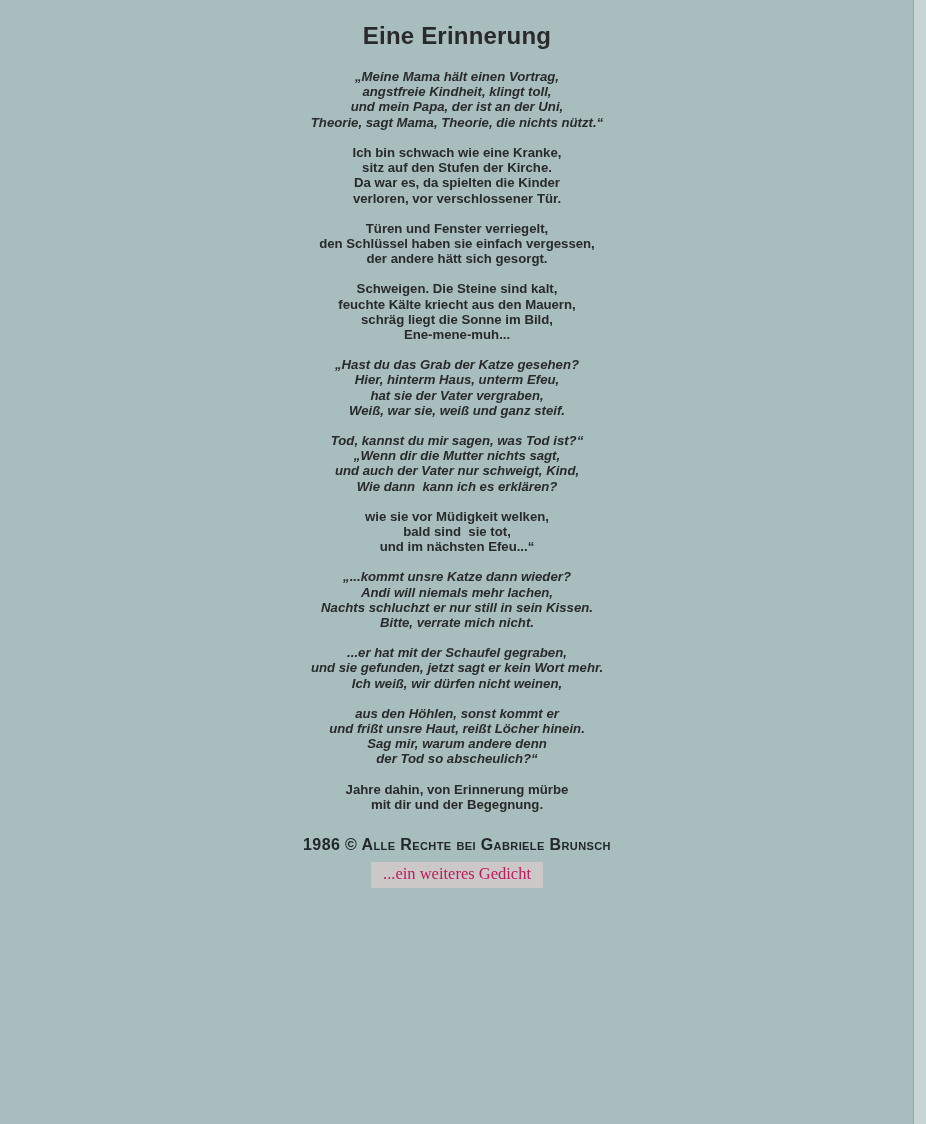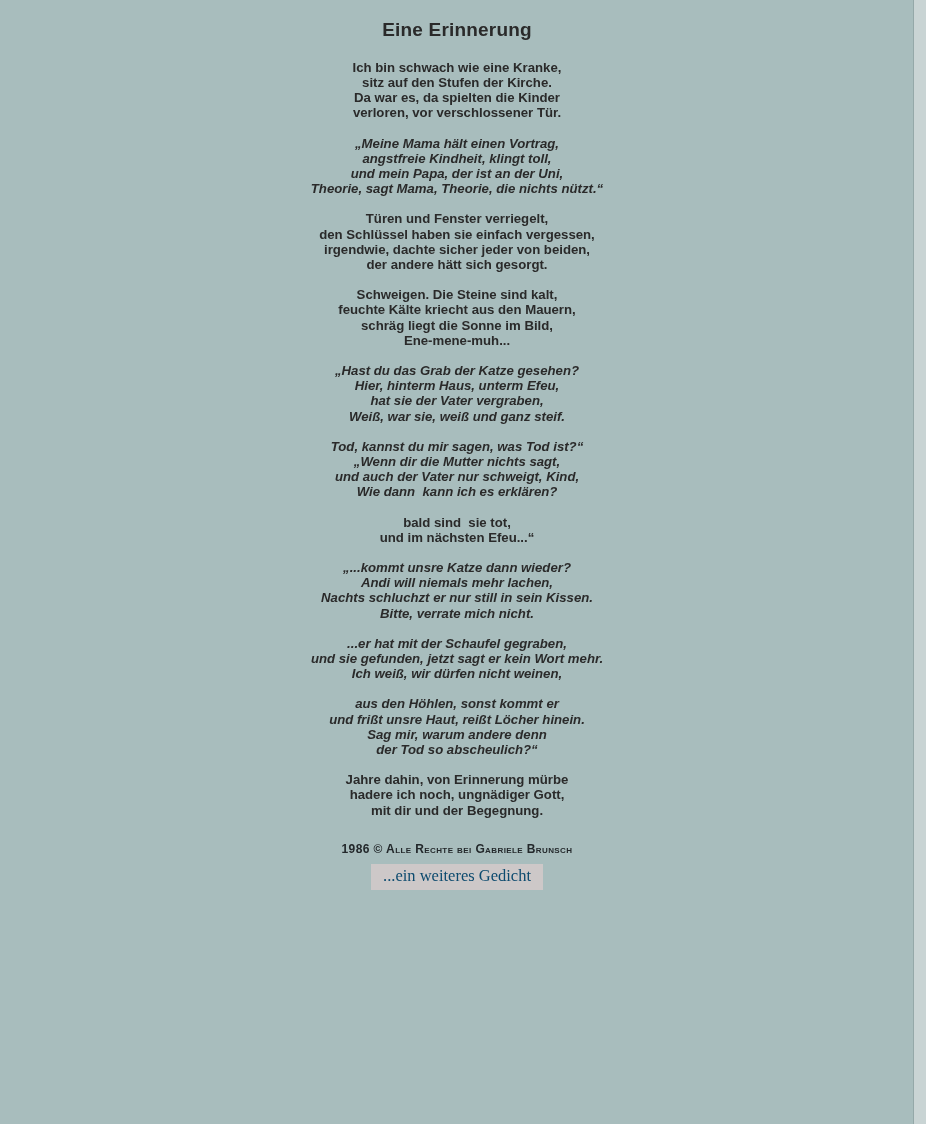--- a/index.html
+++ b/index.html
@@ -33,21 +33,21 @@
   .scrollbar .thumb {
     position: absolute;
     top: 0;
     left: 0;
     width: 12px;
     height: 0px;
     background: #8fa3a3;
   }
   .title {
     text-align: center;
-    font-size: 19px;
+    font-size: 24px;
     font-weight: bold;
     padding-top: 6px;
     letter-spacing: 0.2px;
   }
   .poem {
     margin-top: 19px;
     text-align: center;
     font-size: 13.2px;
     font-weight: bold;
     line-height: 15.2px;
@@ -57,65 +57,64 @@
   }
   .stanza.italic {
     font-style: italic;
   }
   .stanza div {
     white-space: pre;
   }
   .copyright {
     margin-top: 24px;
     text-align: center;
-    font-size: 12px;
+    font-size: 16px;
     font-weight: bold;
     font-variant: small-caps;
     letter-spacing: 0.4px;
     color: #23282b;
   }
   .linkwrap {
     text-align: center;
     margin-top: 8px;
   }
   .nextlink {
     display: inline-block;
     background: #cdc8c8;
-    color: #0c4a6e;
+    color: #be185d;
     font-family: "Liberation Serif", serif;
     font-size: 16.5px;
     padding: 3px 12px 4px 12px;
     text-decoration: none;
     line-height: 1.15;
   }
 </style>
 </head>
 <body>
 
 <div class="page">
 
   <h1 class="title">Eine Erinnerung</h1>
 
   <div class="poem">
-      <div class="stanza">
-        <div>Ich bin schwach wie eine Kranke,</div>
-        <div>sitz auf den Stufen der Kirche.</div>
-        <div>Da war es, da spielten die Kinder</div>
-        <div>verloren, vor verschlossener Tür.</div>
-      </div>
       <div class="stanza italic">
         <div>„Meine Mama hält einen Vortrag,</div>
         <div>angstfreie Kindheit, klingt toll,</div>
         <div>und mein Papa, der ist an der Uni,</div>
         <div>Theorie, sagt Mama, Theorie, die nichts nützt.“</div>
       </div>
       <div class="stanza">
+        <div>Ich bin schwach wie eine Kranke,</div>
+        <div>sitz auf den Stufen der Kirche.</div>
+        <div>Da war es, da spielten die Kinder</div>
+        <div>verloren, vor verschlossener Tür.</div>
+      </div>
+      <div class="stanza">
         <div>Türen und Fenster verriegelt,</div>
         <div>den Schlüssel haben sie einfach vergessen,</div>
-        <div>irgendwie, dachte sicher jeder von beiden,</div>
         <div>der andere hätt sich gesorgt.</div>
       </div>
       <div class="stanza">
         <div>Schweigen. Die Steine sind kalt,</div>
         <div>feuchte Kälte kriecht aus den Mauern,</div>
         <div>schräg liegt die Sonne im Bild,</div>
         <div>Ene-mene-muh...</div>
       </div>
       <div class="stanza italic">
         <div>„Hast du das Grab der Katze gesehen?</div>
@@ -123,20 +122,21 @@
         <div>hat sie der Vater vergraben,</div>
         <div>Weiß, war sie, weiß und ganz steif.</div>
       </div>
       <div class="stanza italic">
         <div>Tod, kannst du mir sagen, was Tod ist?“</div>
         <div>„Wenn dir die Mutter nichts sagt,</div>
         <div>und auch der Vater nur schweigt, Kind,</div>
         <div>Wie dann  kann ich es erklären?</div>
       </div>
       <div class="stanza">
+        <div>wie sie vor Müdigkeit welken,</div>
         <div>bald sind  sie tot,</div>
         <div>und im nächsten Efeu...“</div>
       </div>
       <div class="stanza italic">
         <div>„...kommt unsre Katze dann wieder?</div>
         <div>Andi will niemals mehr lachen,</div>
         <div>Nachts schluchzt er nur still in sein Kissen.</div>
         <div>Bitte, verrate mich nicht.</div>
       </div>
       <div class="stanza italic">
@@ -145,21 +145,20 @@
         <div>Ich weiß, wir dürfen nicht weinen,</div>
       </div>
       <div class="stanza italic">
         <div>aus den Höhlen, sonst kommt er</div>
         <div>und frißt unsre Haut, reißt Löcher hinein.</div>
         <div>Sag mir, warum andere denn</div>
         <div>der Tod so abscheulich?“</div>
       </div>
       <div class="stanza">
         <div>Jahre dahin, von Erinnerung mürbe</div>
-        <div>hadere ich noch, ungnädiger Gott,</div>
         <div>mit dir und der Begegnung.</div>
       </div>
     </div>
 
   <div class="copyright">1986 © Alle Rechte bei Gabriele Brunsch</div>
 
   <div class="linkwrap">
     <a href="#" class="nextlink">...ein weiteres Gedicht</a>
   </div>
 

